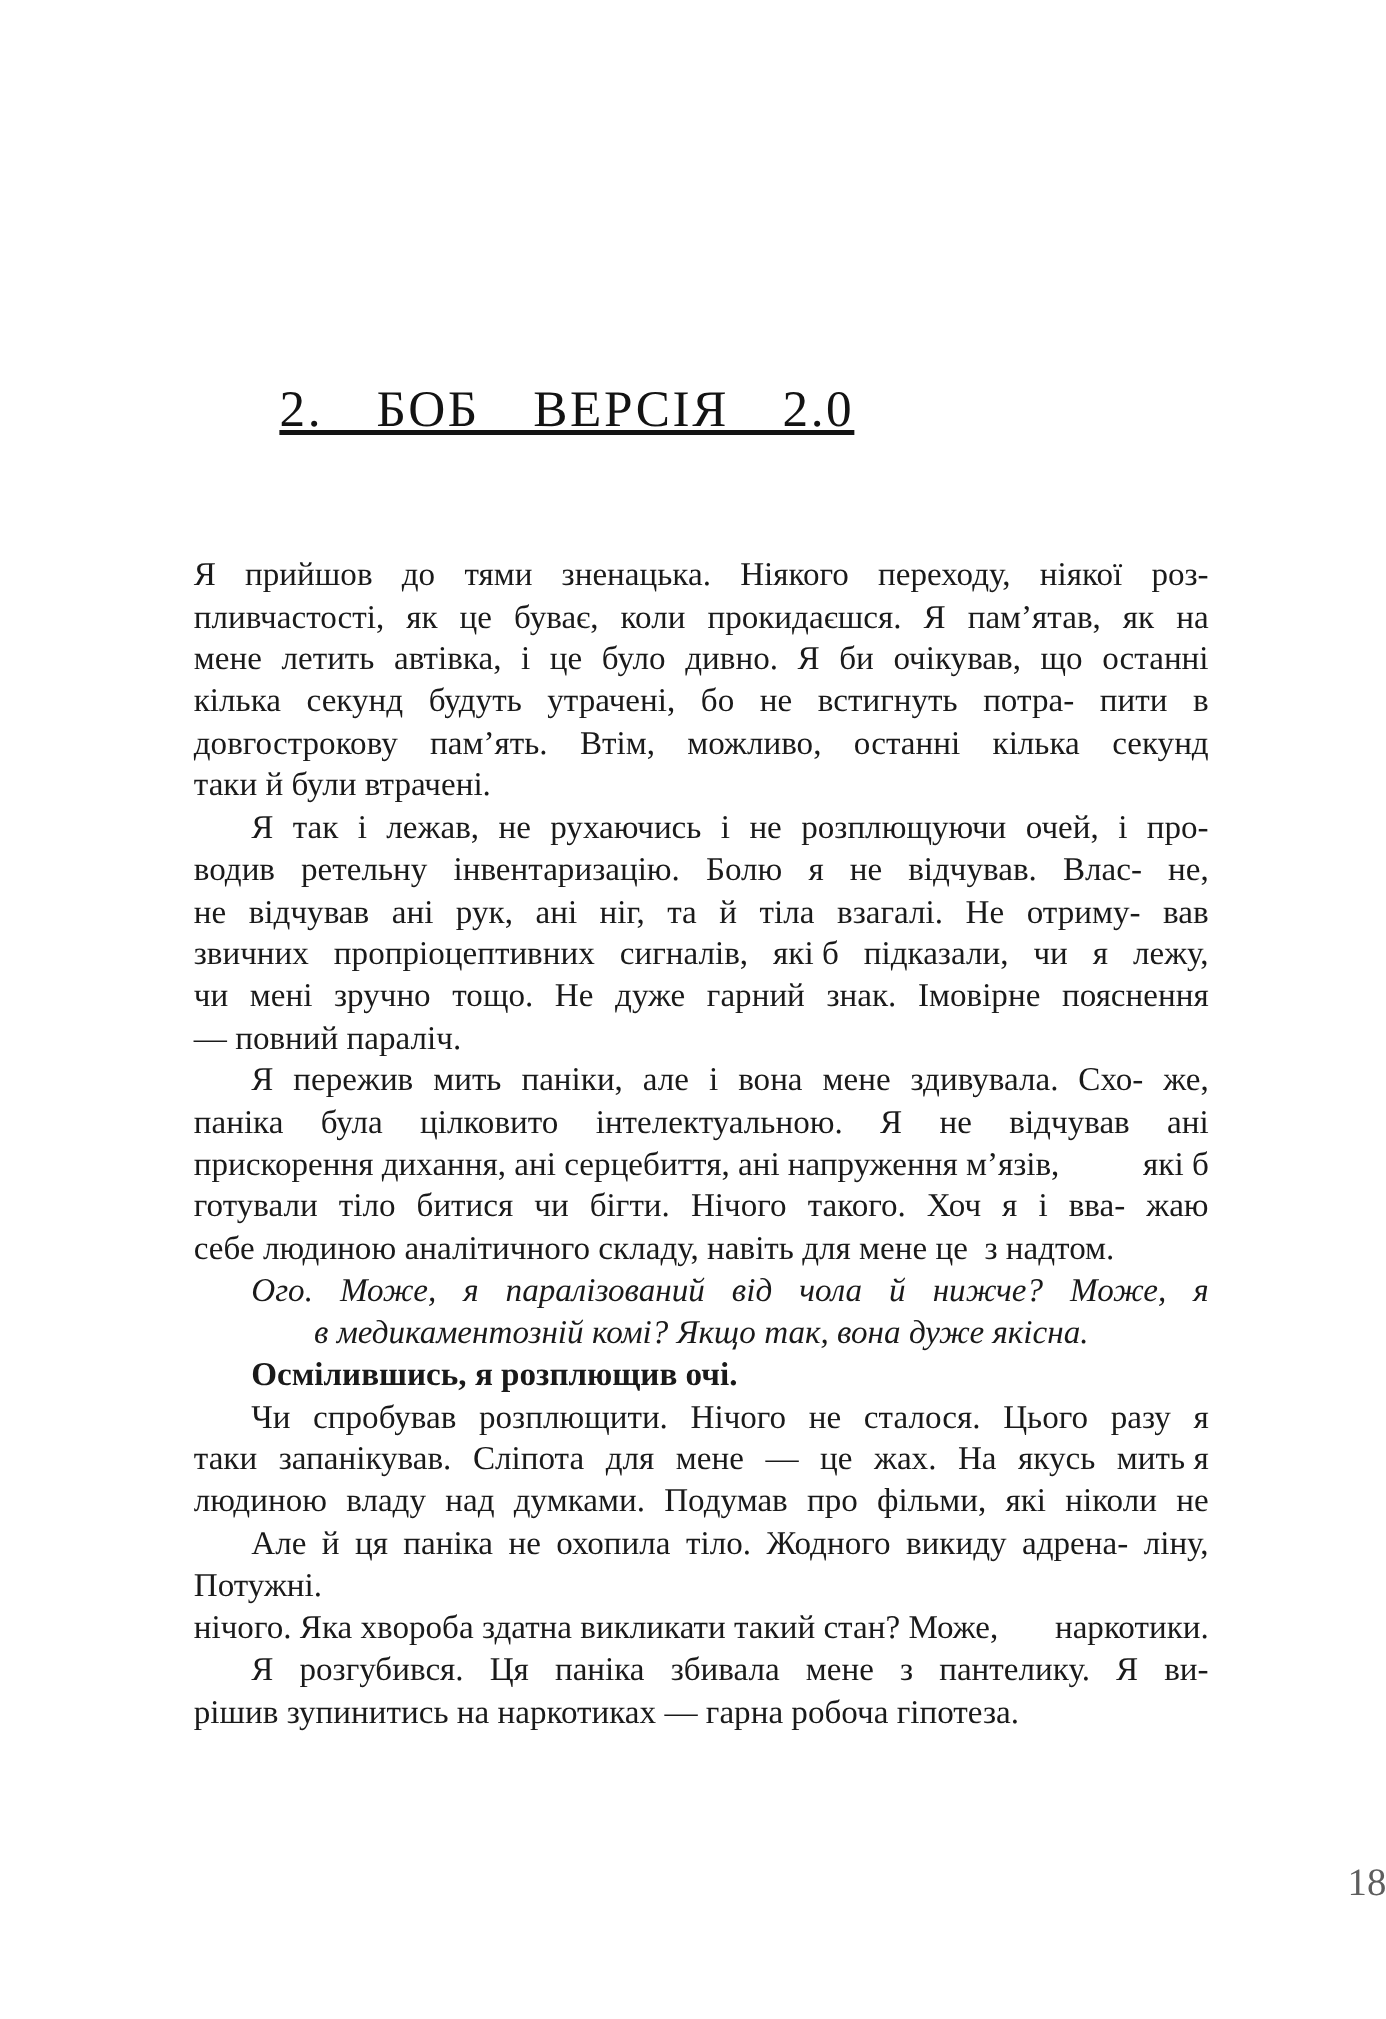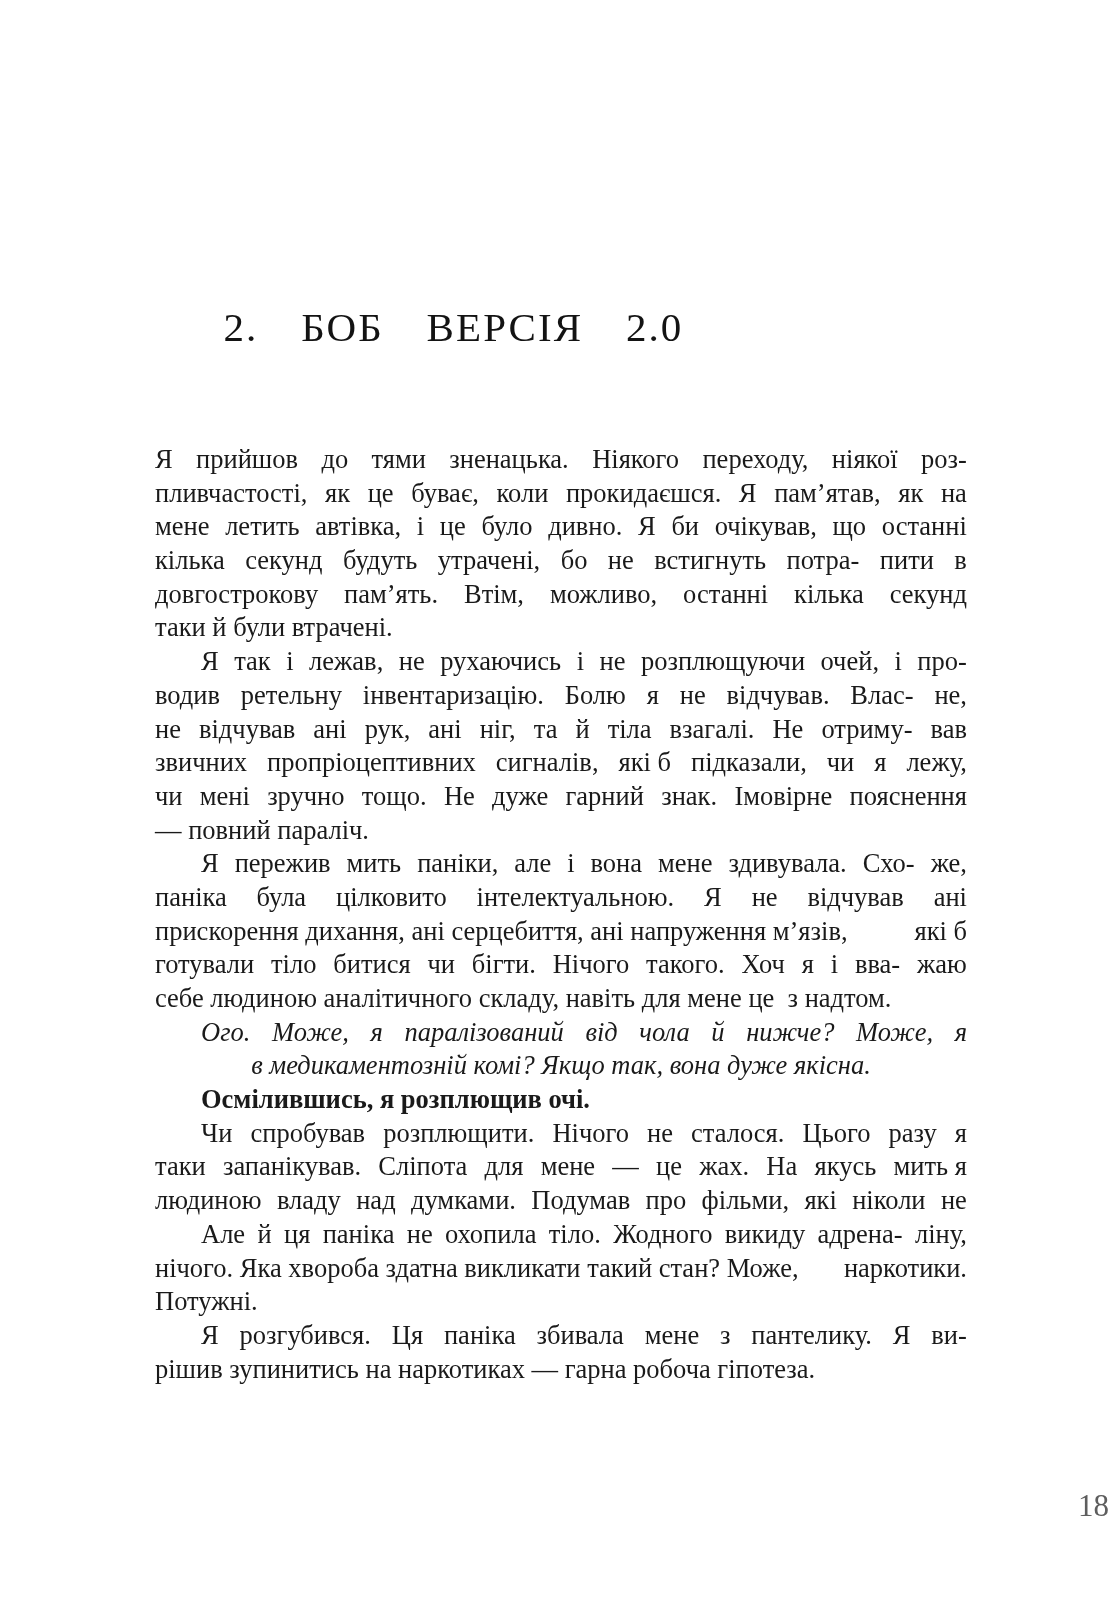--- a/index.html
+++ b/index.html
@@ -24,20 +24,21 @@
     left: 0;
     width: 907px;
     text-align: center;
     font-size: 41px;
     line-height: 52px;
     letter-spacing: 2.1px;
     word-spacing: 9px;
     font-weight: 400;
     color: #131313;
     white-space: pre;
+    text-decoration: underline;
   }
 
   
   .body-block {
     position: absolute;
     top: 443px;
     left: 155px;
     width: 812px;
     font-size: 26.5px;
   }
@@ -116,22 +117,22 @@
       <div>
         <div class="ln last indent">Осмілившись, я розплющив очі.</div>
       </div>
       <div>
         <div class="ln just indent"><span>Чи</span><span>спробував</span><span>розплющити.</span><span>Нічого</span><span>не</span><span>сталося.</span><span>Цього</span><span>разу</span><span>я</span></div>
         <div class="ln just"><span>таки</span><span>запанікував.</span><span>Сліпота</span><span>для</span><span>мене</span><span>—</span><span>це</span><span>жах.</span><span>На</span><span>якусь</span><span>мить я</span></div>
         <div class="ln just"><span>людиною</span><span>владу</span><span>над</span><span>думками.</span><span>Подумав</span><span>про</span><span>фільми,</span><span>які</span><span>ніколи</span><span>не</span></div>
       </div>
       <div>
         <div class="ln just indent"><span>Але</span><span>й</span><span>ця</span><span>паніка</span><span>не</span><span>охопила</span><span>тіло.</span><span>Жодного</span><span>викиду</span><span>адрена-</span><span>ліну,</span></div>
+        <div class="ln last">Потужні.</div>
         <div class="ln just"><span>нічого. Яка хвороба здатна викликати такий стан? Може,</span><span>наркотики.</span></div>
-        <div class="ln last">Потужні.</div>
       </div>
       <div>
         <div class="ln just indent"><span>Я</span><span>розгубився.</span><span>Ця</span><span>паніка</span><span>збивала</span><span>мене</span><span>з</span><span>пантелику.</span><span>Я</span><span>ви-</span></div>
         <div class="ln last">рішив зупинитись на наркотиках — гарна робоча гіпотеза.</div>
       </div>
     </div>
 
   <div class="folio">18</div>
 
 </div>

